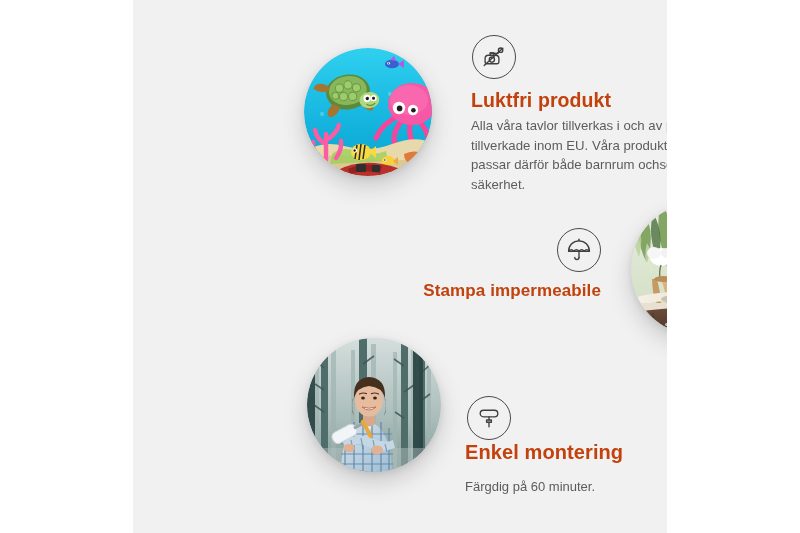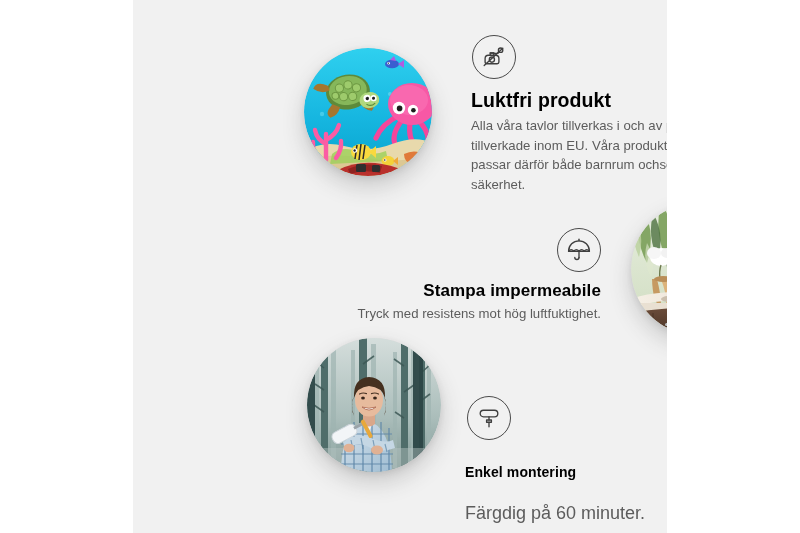--- a/index.html
+++ b/index.html
@@ -26,41 +26,41 @@
   .feature .ic-wrap { display:block; }
   .icon-circle {
     width:44px; height:44px; border-radius:50%;
     border:1.6px solid #4a4a4a;
     display:flex; align-items:center; justify-content:center;
     background:transparent;
   }
   .icon-circle svg { display:block; }
 
   .f-title {
-    font-size:19.5px; font-weight:bold; color:#000000;
+    font-size:19.5px; font-weight:bold; color:#c2410c;
     letter-spacing:.1px; line-height:1.25; margin-top:9px;
   }
   .f-body {
     font-size:13.2px; color:#5c5c5c; line-height:1.48; margin-top:4px;
   }
 
   
   #feature-odorless { left:338px; top:35px; width:300px; text-align:left; }
   #feature-odorless .icon-circle { margin-left:1px; }
 
   
   #feature-waterproof { left:218px; top:228px; width:250px; text-align:right; }
   #feature-waterproof .ic-wrap { display:flex; justify-content:flex-end; }
   #feature-waterproof .f-title { font-size:17px; margin-top:8px; }
   #feature-waterproof .f-body { font-size:13.2px; margin-top:3px; }
 
   
   #feature-easy { left:332px; top:396px; width:260px; text-align:left; }
-  #feature-easy .f-title { font-size:14px; margin-top:24px; }
-  #feature-easy .f-body { font-size:18px; margin-top:18px; }
+  #feature-easy .f-title { font-size:20px; margin-top:0; }
+  #feature-easy .f-body { font-size:13px; margin-top:12px; }
   #feature-easy .icon-circle { margin-left:2px; }
 
   
   #media-underwater { left:171px; top:48px; width:128px; height:128px; }
   #media-bathroom   { left:498px; top:203px; width:132px; height:132px; }
   #media-forest     { left:174px; top:338px; width:134px; height:134px; }
 </style>
 </head>
 <body>
 
@@ -305,21 +305,20 @@
           <svg width="26" height="26" viewBox="0 0 26 26" fill="none" stroke="#3f3f3f" stroke-width="1.35" stroke-linecap="round" stroke-linejoin="round">
             <path d="M2.6 14.2 a10.4 10.4 0 0 1 20.8 0 z"></path>
             <path d="M2.6 14.2 q2.6 -3.2 5.2 0 q2.6 -3.2 5.2 0 q2.6 -3.2 5.2 0 q2.6 -3.2 5.2 0"></path>
             <path d="M13 14.2 V20.4"></path>
             <path d="M13 20.4 a2.1 2.1 0 0 1 -4.2 0"></path>
             <path d="M13 3.8 V2.2"></path>
           </svg>
         </div>
       </div>
       <div class="f-title">Stampa impermeabile</div>
-      <div class="f-body">Tryck med resistens mot hög luftfuktighet.</div>
     </div>
 
     <div class="circle" id="media-forest">
       <svg viewBox="0 0 134 134" aria-hidden="true">
         <defs>
           <clipPath id="cFO">
               <circle cx="67" cy="67" r="67"></circle>
             </clipPath>
           <linearGradient id="forestG" x1="0" y1="0" x2="0" y2="1">
             <stop offset="0%" stop-color="#d5dedc"></stop>

